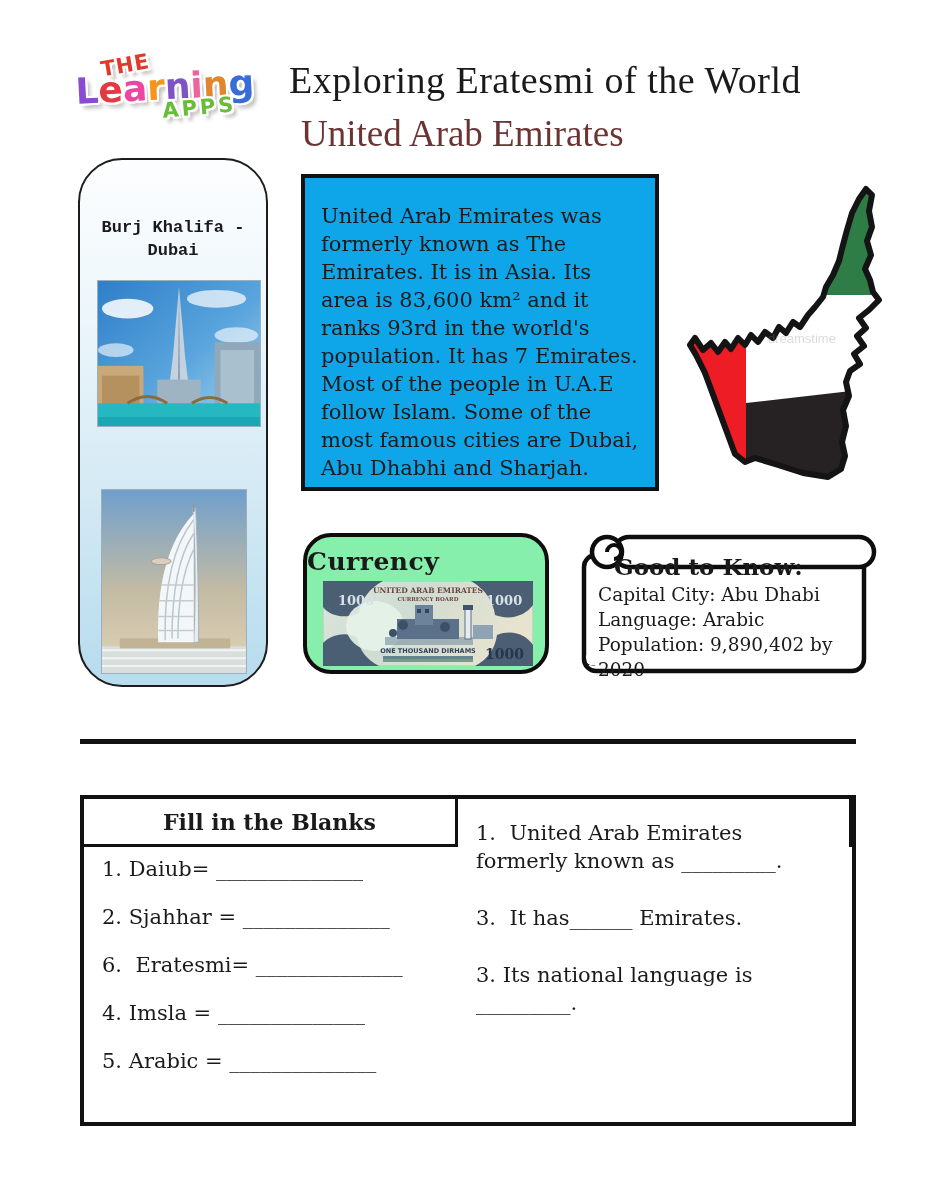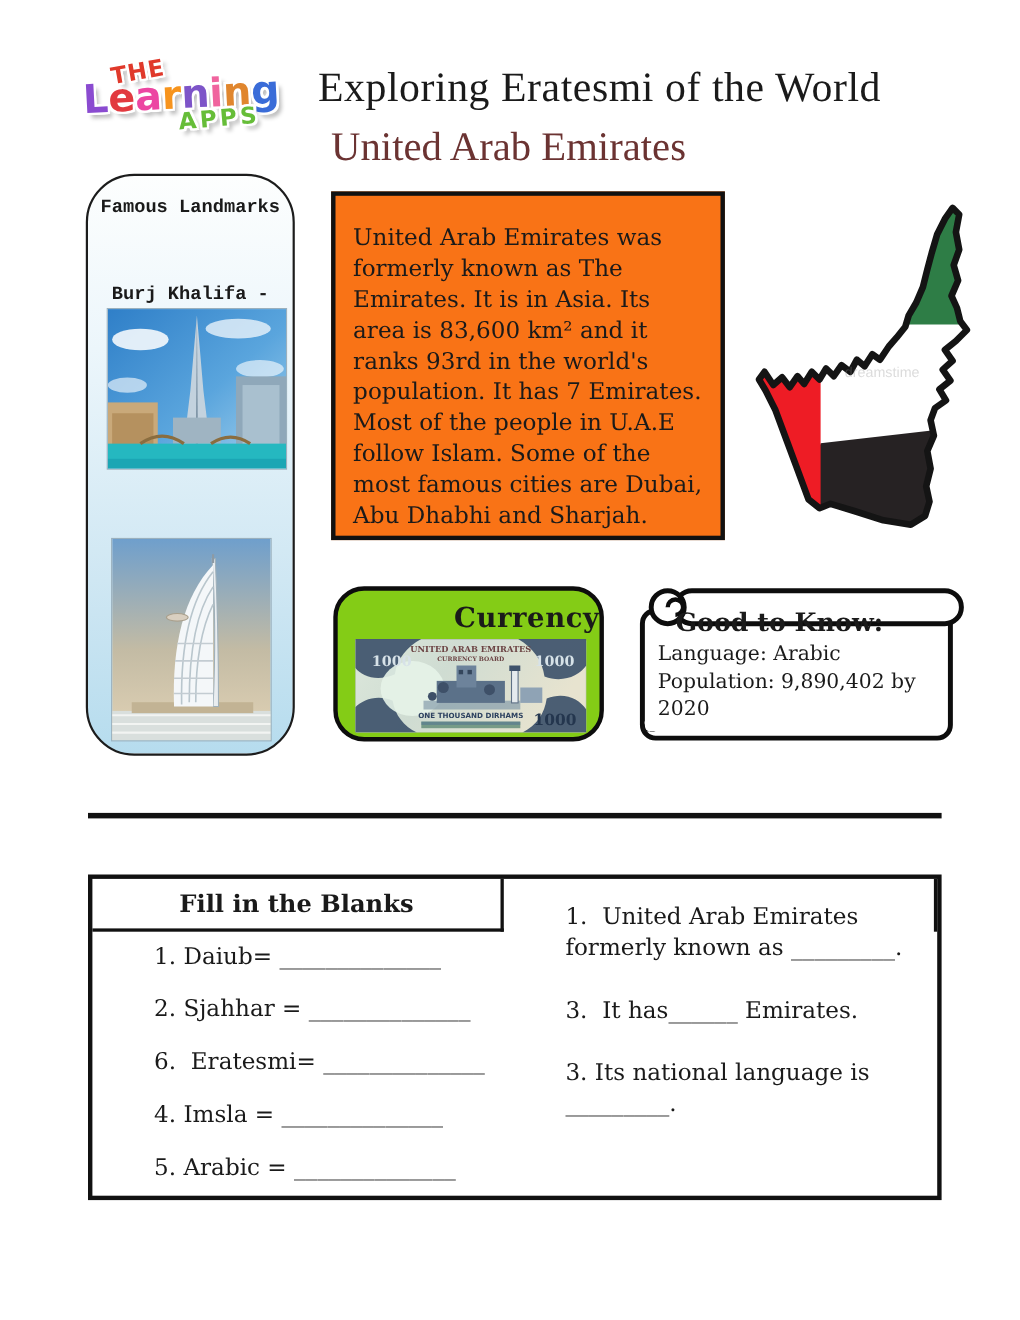--- a/index.html
+++ b/index.html
@@ -35,51 +35,51 @@
              text-align:center; line-height:23px; }
   .sidebar-title { padding-top:18px; }
   .landmark-label-1 { margin-top:56px; padding:0 10px; }
   .landmark-label-2 { margin-top:16px; padding:0 10px; }
   .photo { display:block; border:1px solid #9ab0bd; }
   .photo-1 { position:absolute; left:17px; top:120px; width:164px; height:147px; }
   .photo-2 { position:absolute; left:21px; top:329px; width:146px; height:185px; }
 
   
   .about { position:absolute; left:301px; top:174px; width:358px; height:317px;
-           border:4px solid #111; background:#f97316; padding:24px 15px 0 16px; }
+           border:4px solid #111; background:#0ea5e9; padding:24px 15px 0 16px; }
   .about p { font-size:21px; line-height:28px; }
 
   
   .map { position:absolute; left:673px; top:175px; width:250px; height:320px; }
 
   
   .currency { position:absolute; left:303px; top:533px; width:246px; height:141px;
-              border:4.5px solid #0d0d0d; border-radius:28px; background:#84cc16; text-align:right; }
+              border:4.5px solid #0d0d0d; border-radius:28px; background:#86efac; text-align:left; }
   .currency-title { font-size:25px; font-weight:bold; margin-top:10px; letter-spacing:.5px; }
   .banknote { position:absolute; left:16px; top:44px; width:210px; height:85px; }
 
   
   .gtk { position:absolute; left:576px; top:531px; width:302px; height:150px; }
   .gtk-svg { position:absolute; left:0; top:0; }
   .gtk-text { position:absolute; left:22px; top:22px; width:260px; }
   .gtk-title { font-size:23px; font-weight:bold; margin-left:16px; margin-bottom:2px; }
   .gtk-fact { font-size:18.5px; line-height:25px; }
 
   
   .divider { position:absolute; left:80px; top:739px; width:776px; height:5px; background:#111; }
 
   
-  .quiz { position:absolute; left:80px; top:795px; width:776px; height:296px;
+  .quiz { position:absolute; left:80px; top:795px; width:776px; height:331px;
           border:4px solid #111; display:grid;
           grid-template-columns:374px 1fr; grid-template-rows:48px 1fr; }
   .quiz-head { border-bottom:3.5px solid #111; display:flex; align-items:center;
                justify-content:center; font-size:22px; font-weight:bold; }
   .quiz-head-left, .quiz-cell-left { border-right:3.5px solid #111; }
   .quiz-cell { padding:20px 16px 0 18px; }
-  .q-item { font-size:21px; white-space:pre-wrap;margin-left:38px; }
+  .q-item { font-size:21px; white-space:pre-wrap; }
   .quiz-cell-left .q-item { line-height:28px; margin-bottom:29px; }
   .quiz-cell-right { padding-top:11px; }
   .quiz-cell-right .q-item { line-height:23px; margin-bottom:25px; }
 
   
   .footer { position:absolute; left:0; right:0; top:1160px; text-align:center;
             font-family:"Liberation Sans", sans-serif; font-weight:bold; font-size:17px;
             letter-spacing:.5px; }
 </style>
 </head>
@@ -96,21 +96,20 @@
     </div>
     <div class="logo-apps">
       <span style="color: rgb(102, 189, 56);">APPS</span>
     </div>
   </div>
 
   <h1 class="title">Exploring Eratesmi of the World</h1>
   <h2 class="subtitle" style="color: rgb(107, 51, 50);">United Arab Emirates</h2>
 
   <aside class="sidebar">
-    <div class="sidebar-title">Famous Landmarks</div>
     <div class="landmark-label-1">Burj Khalifa - Dubai</div>
     <svg class="photo photo-1" viewBox="0 0 164 147" preserveAspectRatio="none">
       <defs>
         <linearGradient id="sky1" x1="0" y1="0" x2="1" y2="1">
           <stop offset="0" stop-color="#2f7fc8"></stop>
             <stop offset="0.55" stop-color="#5aa5dd"></stop>
             <stop offset="1" stop-color="#a8d4ee"></stop>
         </linearGradient>
       </defs>
       <rect width="164" height="147" fill="url(#sky1)"></rect>
@@ -215,20 +214,21 @@
     <svg class="gtk-svg" width="302" height="150" viewBox="0 0 302 150">
       <rect x="8" y="24" width="280" height="116" rx="12" fill="#ffffff" stroke="#0d0d0d" stroke-width="4.5"></rect>
       <rect x="38" y="6" width="260" height="30" rx="15" fill="#ffffff" stroke="#0d0d0d" stroke-width="4.5"></rect>
       <circle cx="31" cy="21" r="15" fill="#ffffff" stroke="#0d0d0d" stroke-width="4.5"></circle>
       <path d="M31,21 a7,7 0 1 1 7,7" fill="none" stroke="#0d0d0d" stroke-width="4"></path>
       <path d="M8,118 a10,12 0 0 0 12,16 l-12,0 Z" fill="#141414"></path>
       <circle cx="13" cy="126" r="3" fill="#ffffff"></circle>
     </svg>
     <div class="gtk-text">
       <div class="gtk-title">Good to Know:</div>
+      <div class="gtk-fact">Capital City: Abu Dhabi</div>
       <div class="gtk-fact">Language: Arabic</div>
       <div class="gtk-fact">Population: 9,890,402 by 2020</div>
     </div>
   </div>
 
   <div class="divider"></div>
 
   <div class="quiz">
     <div class="quiz-head quiz-head-left">Fill in the Blanks</div>
     <div class="quiz-cell quiz-cell-left">

